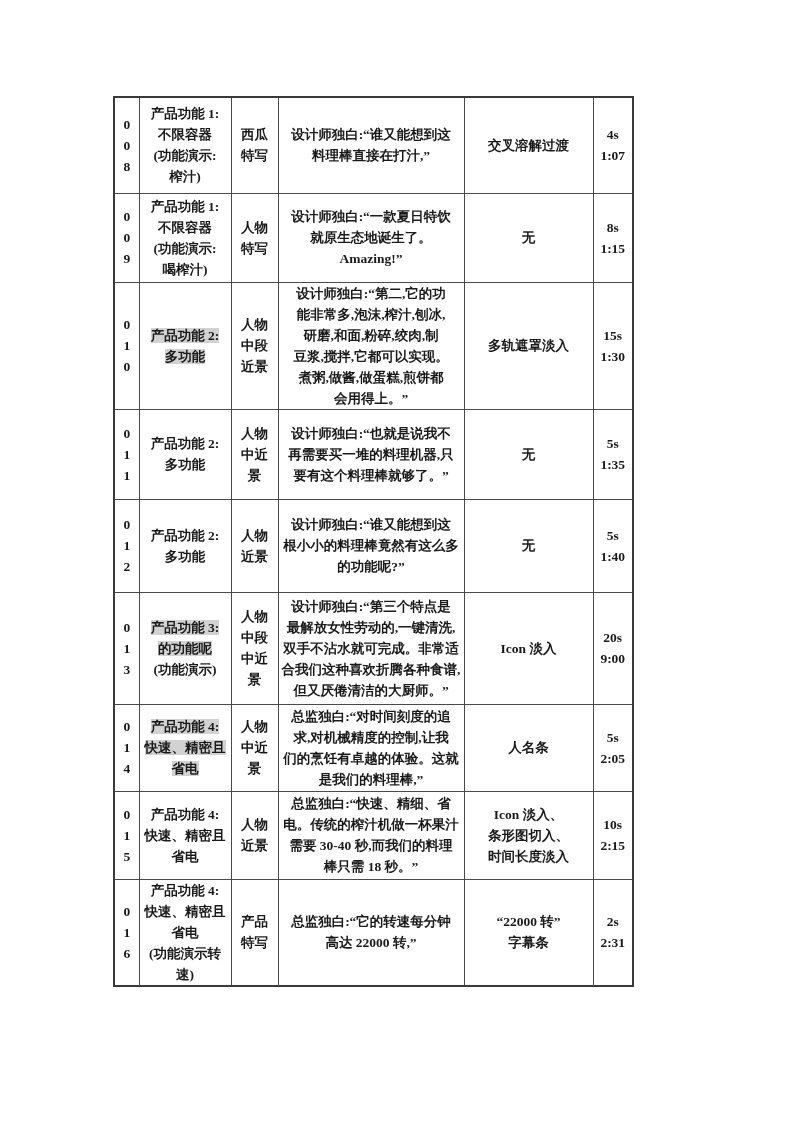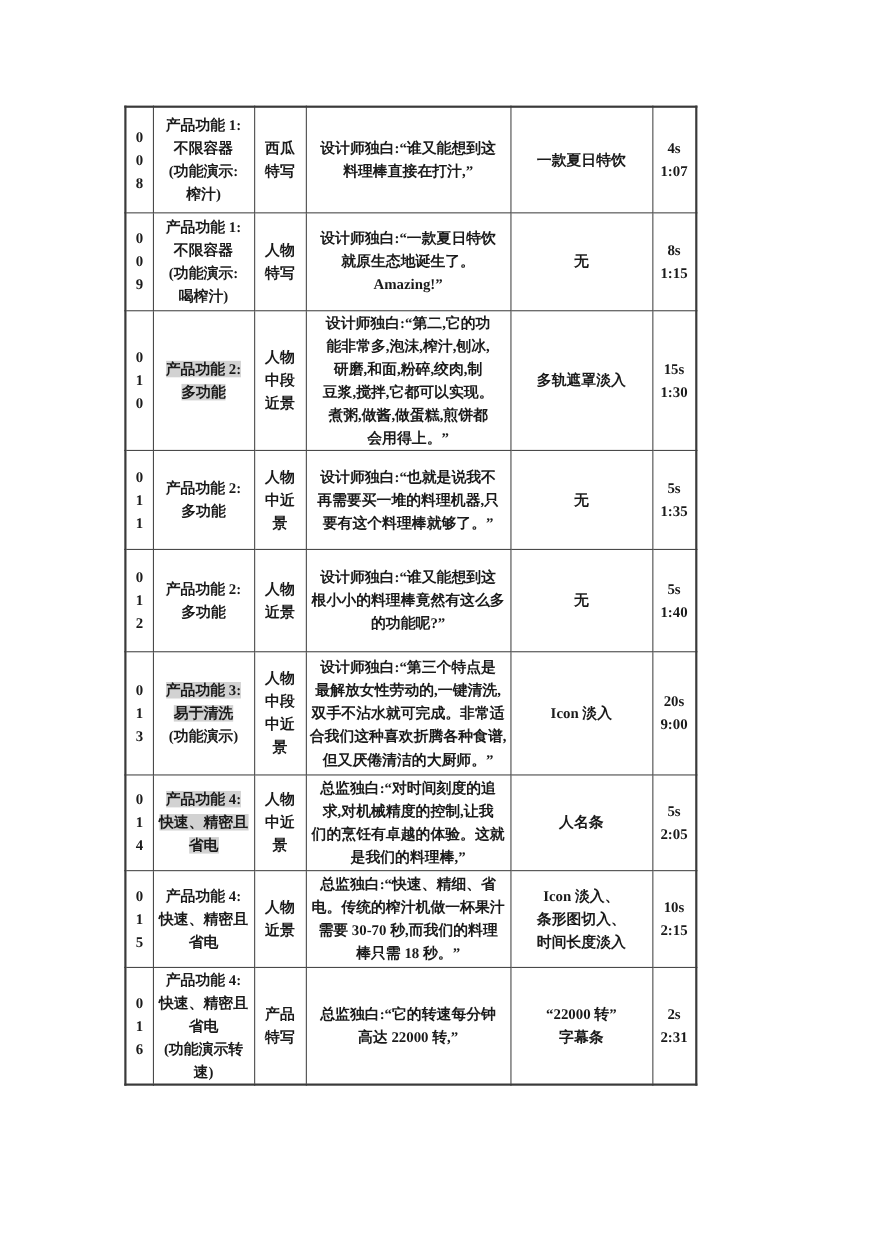--- a/index.html
+++ b/index.html
@@ -88,21 +88,21 @@
             <td class="col-scene">
               <div class="scene-line"><span>产品功能 1:</span></div>
               <div class="scene-line"><span>不限容器</span></div>
               <div class="scene-line"><span>(功能演示:</span></div>
               <div class="scene-line"><span>榨汁)</span></div>
             </td>
             <td class="col-shot cell-pre">西瓜
 特写</td>
             <td class="col-dialog cell-pre">设计师独白:“谁又能想到这
 料理棒直接在打汁,”</td>
-            <td class="col-trans cell-pre">一款夏日特饮</td>
+            <td class="col-trans cell-pre">交叉溶解过渡</td>
             <td class="col-time cell-pre">4s
 1:07</td>
           </tr>
           <tr class="r1">
             <td class="col-no cell-pre">0
 0
 9</td>
             <td class="col-scene">
               <div class="scene-line"><span>产品功能 1:</span></div>
               <div class="scene-line"><span>不限容器</span></div>
@@ -173,21 +173,21 @@
             <td class="col-trans cell-pre">无</td>
             <td class="col-time cell-pre">5s
 1:40</td>
           </tr>
           <tr class="r5">
             <td class="col-no cell-pre">0
 1
 3</td>
             <td class="col-scene">
               <div class="scene-line"><span class="hl">产品功能 3:</span></div>
-              <div class="scene-line"><span class="hl">易于清洗</span></div>
+              <div class="scene-line"><span class="hl">的功能呢</span></div>
               <div class="scene-line"><span>(功能演示)</span></div>
             </td>
             <td class="col-shot cell-pre">人物
 中段
 中近
 景</td>
             <td class="col-dialog cell-pre">设计师独白:“第三个特点是
 最解放女性劳动的,一键清洗,
 双手不沾水就可完成。非常适
 合我们这种喜欢折腾各种食谱,
@@ -222,21 +222,21 @@
 5</td>
             <td class="col-scene">
               <div class="scene-line"><span>产品功能 4:</span></div>
               <div class="scene-line"><span>快速、精密且</span></div>
               <div class="scene-line"><span>省电</span></div>
             </td>
             <td class="col-shot cell-pre">人物
 近景</td>
             <td class="col-dialog cell-pre">总监独白:“快速、精细、省
 电。传统的榨汁机做一杯果汁
-需要 30-70 秒,而我们的料理
+需要 30-40 秒,而我们的料理
 棒只需 18 秒。”</td>
             <td class="col-trans cell-pre">Icon 淡入、
 条形图切入、
 时间长度淡入</td>
             <td class="col-time cell-pre">10s
 2:15</td>
           </tr>
           <tr class="r8">
             <td class="col-no cell-pre">0
 1

